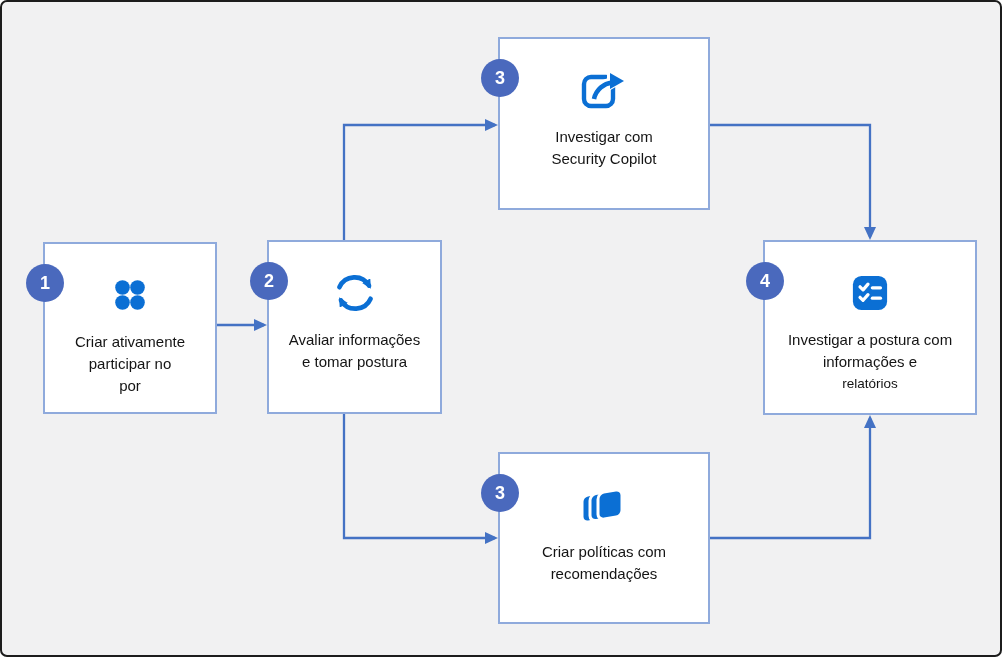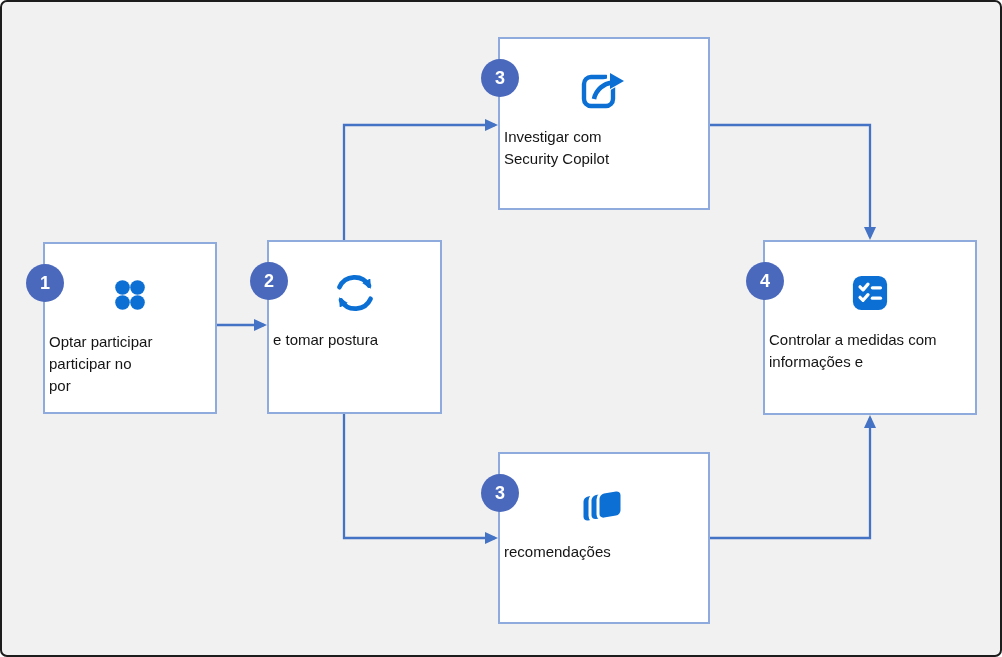--- a/index.html
+++ b/index.html
@@ -26,21 +26,21 @@
     display:flex; flex-direction:column; align-items:center;
   }
   .badge{
     position:absolute; left:-19px; top:20px; width:38px; height:38px;
     background:var(--badge-bg); color:var(--badge-text);
     border-radius:50%;
     display:flex; align-items:center; justify-content:center;
     font-size:18px; font-weight:bold;
   }
   .icon-wrap{margin-top:22px; height:58px; display:flex; align-items:center; justify-content:center;}
-  .lines{margin-top:7px; font-size:15px; line-height:22px; width:100%; padding:0 4px;}
+  .lines{margin-top:7px; text-align:center; font-size:15px; line-height:22px; width:100%; padding:0 4px;}
   .line-sm{font-size:13.5px; line-height:21px;}
   
   #step-1{left:41px;  top:240px; width:174px; height:172px;}
   #step-2{left:265px; top:238px; width:175px; height:174px;}
   #step-3a{left:496px; top:35px;  width:212px; height:173px;}
   #step-3b{left:496px; top:450px; width:212px; height:172px;}
   #step-4{left:761px; top:238px; width:214px; height:175px;}
   .ic-stroke{stroke:var(--icon-blue); fill:none;}
   .ic-fill{fill:var(--icon-blue);}
   .ic-white-stroke{stroke:#ffffff; fill:none;}
@@ -68,40 +68,41 @@
     <div class="badge">1</div>
     <div class="icon-wrap">
       <svg width="36" height="36" viewBox="0 0 36 36">
         <circle class="ic-fill" cx="10.5" cy="10.5" r="7.3"></circle>
         <circle class="ic-fill" cx="25.5" cy="10.5" r="7.3"></circle>
         <circle class="ic-fill" cx="10.5" cy="25.5" r="7.3"></circle>
         <circle class="ic-fill" cx="25.5" cy="25.5" r="7.3"></circle>
       </svg>
     </div>
     <div class="lines">
-      <div>Optar participar</div>
+      <div>Criar ativamente</div>
       <div>participar no</div>
       <div>por</div>
     </div>
   </div>
 
   <div class="step" id="step-2">
     <div class="badge">2</div>
     <div class="icon-wrap">
       <svg width="50" height="50" viewBox="0 0 48 48">
         <defs>
           <marker id="syncarr" markerWidth="9" markerHeight="9" refX="5.5" refY="4.5" orient="auto" markerUnits="userSpaceOnUse">
             <path d="M0,0 L9,4.5 L0,9 Z" fill="#0b6fd4"></path>
           </marker>
         </defs>
         <path class="ic-stroke" stroke-width="4.4" stroke-linecap="round" d="M9,18.5 A16,16 0 0 1 37.5,17" marker-end="url(#syncarr)"></path>
         <path class="ic-stroke" stroke-width="4.4" stroke-linecap="round" d="M39,29.5 A16,16 0 0 1 10.5,31" marker-end="url(#syncarr)"></path>
       </svg>
     </div>
     <div class="lines">
+      <div>Avaliar informações</div>
       <div>e tomar postura</div>
     </div>
   </div>
 
   <div class="step" id="step-3a">
     <div class="badge">3</div>
     <div class="icon-wrap">
       <svg width="46" height="42" viewBox="0 0 46 42">
         <rect class="ic-stroke" x="3" y="8" width="29" height="29" rx="7" stroke-width="4.4"></rect>
         <path class="ic-white-stroke" d="M13,30 C15,20.5 23,14.5 31,13.5" stroke-width="10"></path>
@@ -121,34 +122,36 @@
     <div class="icon-wrap">
       <svg width="48" height="46" viewBox="0 0 48 46">
         <g transform="translate(2,10) skewY(-10)">
           <rect class="ic-fill" x="0" y="4" width="24" height="27" rx="6" stroke="#ffffff" stroke-width="3"></rect>
           <rect class="ic-fill" x="8" y="4" width="24" height="27" rx="6" stroke="#ffffff" stroke-width="3"></rect>
           <rect class="ic-fill" x="16" y="4" width="24" height="27" rx="6" stroke="#ffffff" stroke-width="3"></rect>
         </g>
       </svg>
     </div>
     <div class="lines">
+      <div>Criar políticas com</div>
       <div>recomendações</div>
     </div>
   </div>
 
   <div class="step" id="step-4">
     <div class="badge">4</div>
     <div class="icon-wrap">
       <svg width="38" height="38" viewBox="0 0 40 40">
         <rect class="ic-fill" x="2" y="2" width="36" height="36" rx="9"></rect>
         <path class="ic-white-stroke" stroke-width="3.4" stroke-linecap="round" stroke-linejoin="round" d="M9.5,13.5 l3.2,3.2 l5.2,-6"></path>
         <path class="ic-white-stroke" stroke-width="3.4" stroke-linecap="round" d="M22.5,14.5 H31"></path>
         <path class="ic-white-stroke" stroke-width="3.4" stroke-linecap="round" stroke-linejoin="round" d="M9.5,24.5 l3.2,3.2 l5.2,-6"></path>
         <path class="ic-white-stroke" stroke-width="3.4" stroke-linecap="round" d="M22.5,25.5 H31"></path>
       </svg>
     </div>
     <div class="lines">
-      <div>Controlar a medidas com</div>
+      <div>Investigar a postura com</div>
       <div>informações e</div>
+      <div class="line-sm">relatórios</div>
     </div>
   </div>
 
 </div>
 
 </body></html>

